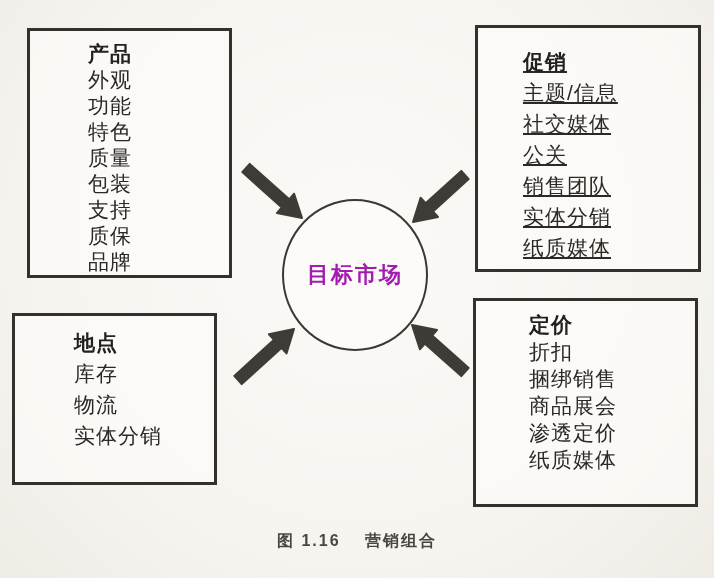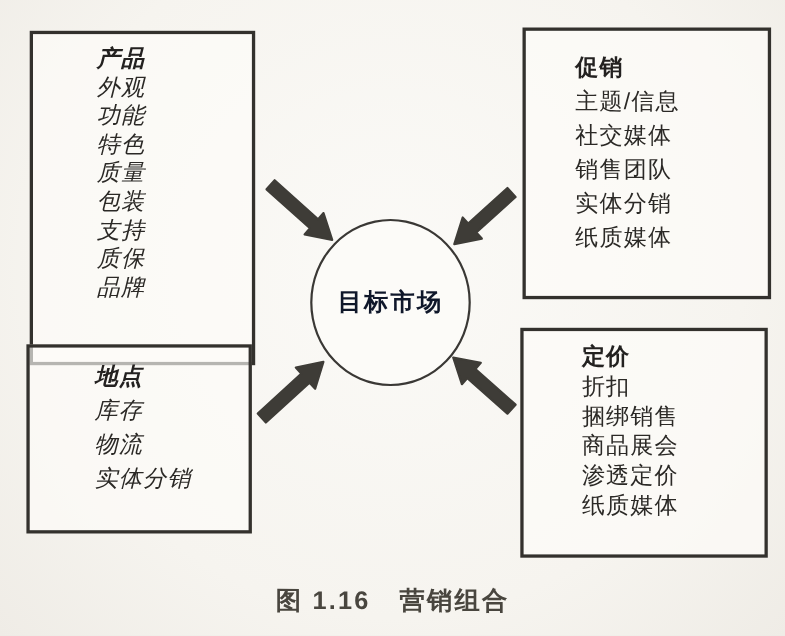--- a/index.html
+++ b/index.html
@@ -17,48 +17,48 @@
   .box{
     position:absolute;
     box-sizing:border-box;
     border:3px solid #33312d;
     background:rgba(253,252,249,0.65);
     color:#2b2926;
     font-size:21px;
     letter-spacing:1px;
   }
   .box-title{font-weight:700;color:#232120;}
-  .box-product{left:27px;top:28px;width:205px;height:304px;padding:10px 0 0 58px;font-style:italic;}
+  .box-product{left:27px;top:28px;width:205px;height:250px;padding:10px 0 0 58px;}
   .box-product .line{line-height:26px;}
-  .box-promotion{left:475px;top:25px;width:226px;height:247px;padding:18px 0 0 45px;}
+  .box-promotion{left:475px;top:25px;width:226px;height:247px;padding:18px 0 0 45px;text-decoration:underline;}
   .box-promotion .line{line-height:31px;}
-  .box-place{left:24px;top:313px;width:205px;height:172px;padding:11px 0 0 59px;font-style:italic;}
+  .box-place{left:12px;top:313px;width:205px;height:172px;padding:11px 0 0 59px;}
   .box-place .line{line-height:31px;}
   .box-pricing{left:473px;top:298px;width:225px;height:209px;padding:10px 0 0 53px;}
   .box-pricing .line{line-height:27px;}
   .arrows{
     position:absolute;left:0;top:0;width:714px;height:578px;
     pointer-events:none;
   }
   .arrow{fill:#3e3c37;stroke:#3e3c37;stroke-width:2;stroke-linejoin:round;}
   .center-circle{
     position:absolute;left:282px;top:199px;width:146px;height:152px;
     box-sizing:border-box;
     border:2px solid #3a3835;
     border-radius:50%;
     background:#fcfbf8;
     display:flex;align-items:center;justify-content:center;
   }
   .center-label{
-    font-size:22px;font-weight:700;color:#0f172a;letter-spacing:2px;
+    font-size:22px;font-weight:700;color:#a21caf;letter-spacing:2px;
   }
   .caption{
     position:absolute;left:0;top:531px;width:714px;
     text-align:center;
-    font-size:23px;font-weight:700;color:#49463f;letter-spacing:2px;
+    font-size:16px;font-weight:700;color:#49463f;letter-spacing:2px;
   }
   .caption .fig-title{margin-left:18px;}
 </style>
 </head>
 <body>
 
 <div class="stage">
 
   <div class="box box-product">
     <div class="line box-title">产品</div>
@@ -69,20 +69,21 @@
     <div class="line">包装</div>
     <div class="line">支持</div>
     <div class="line">质保</div>
     <div class="line">品牌</div>
   </div>
 
   <div class="box box-promotion">
     <div class="line box-title">促销</div>
     <div class="line">主题/信息</div>
     <div class="line">社交媒体</div>
+    <div class="line">公关</div>
     <div class="line">销售团队</div>
     <div class="line">实体分销</div>
     <div class="line">纸质媒体</div>
   </div>
 
   <div class="box box-place">
     <div class="line box-title">地点</div>
     <div class="line">库存</div>
     <div class="line">物流</div>
     <div class="line">实体分销</div>

